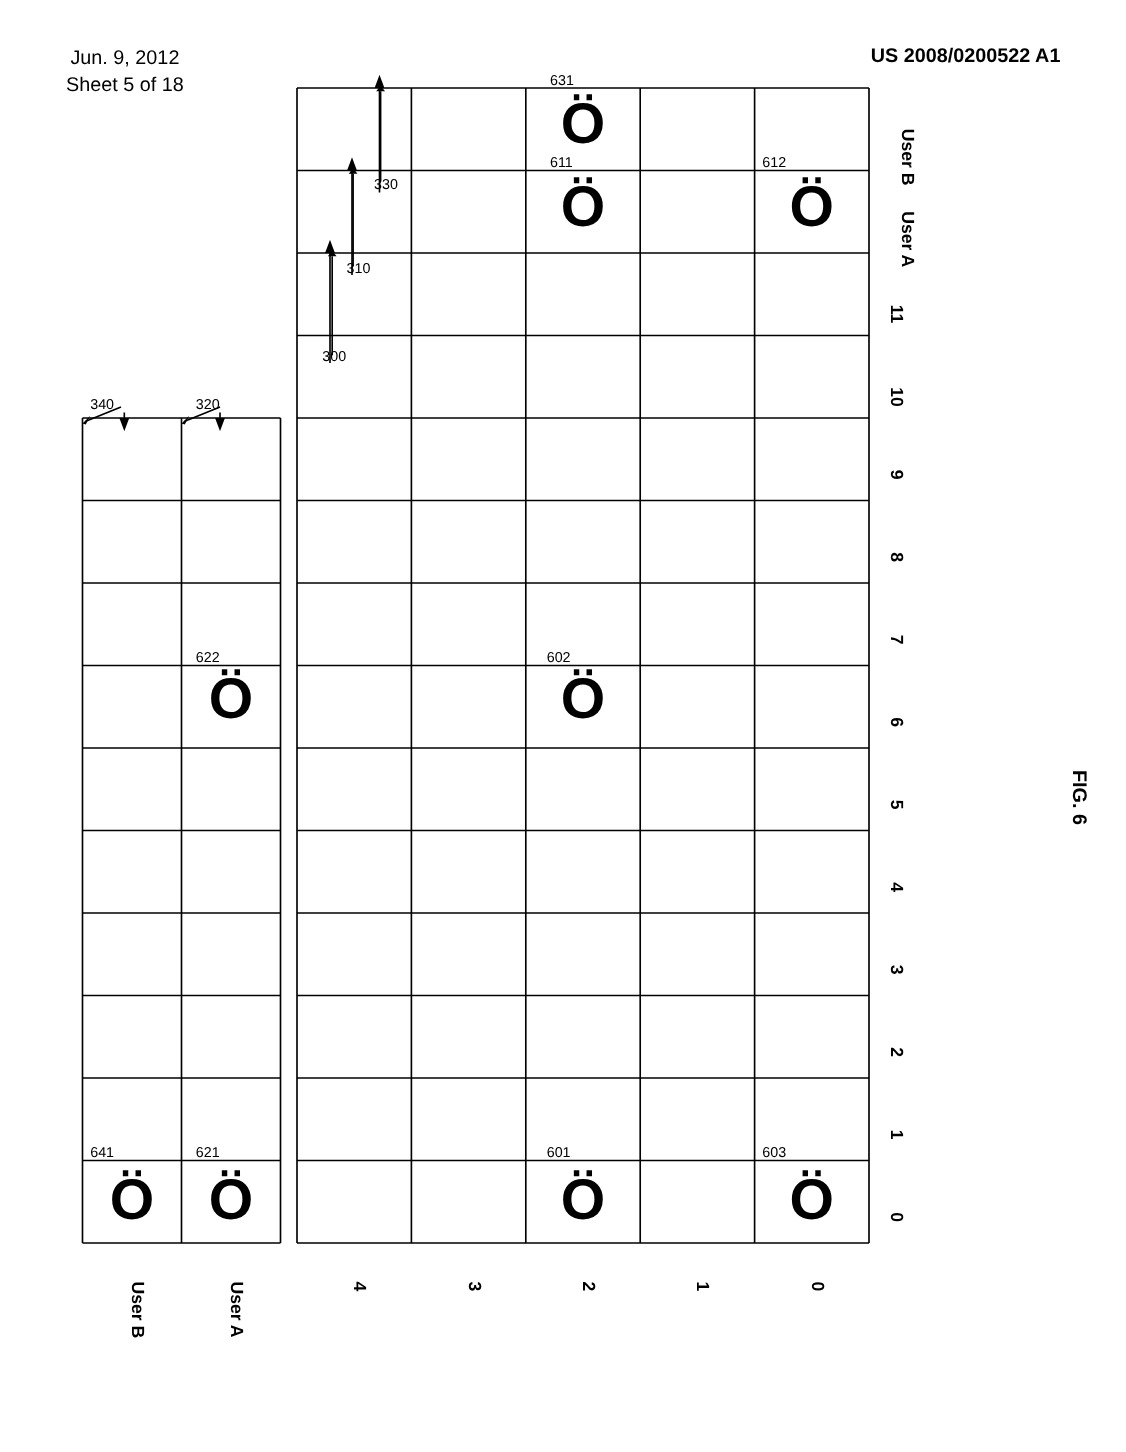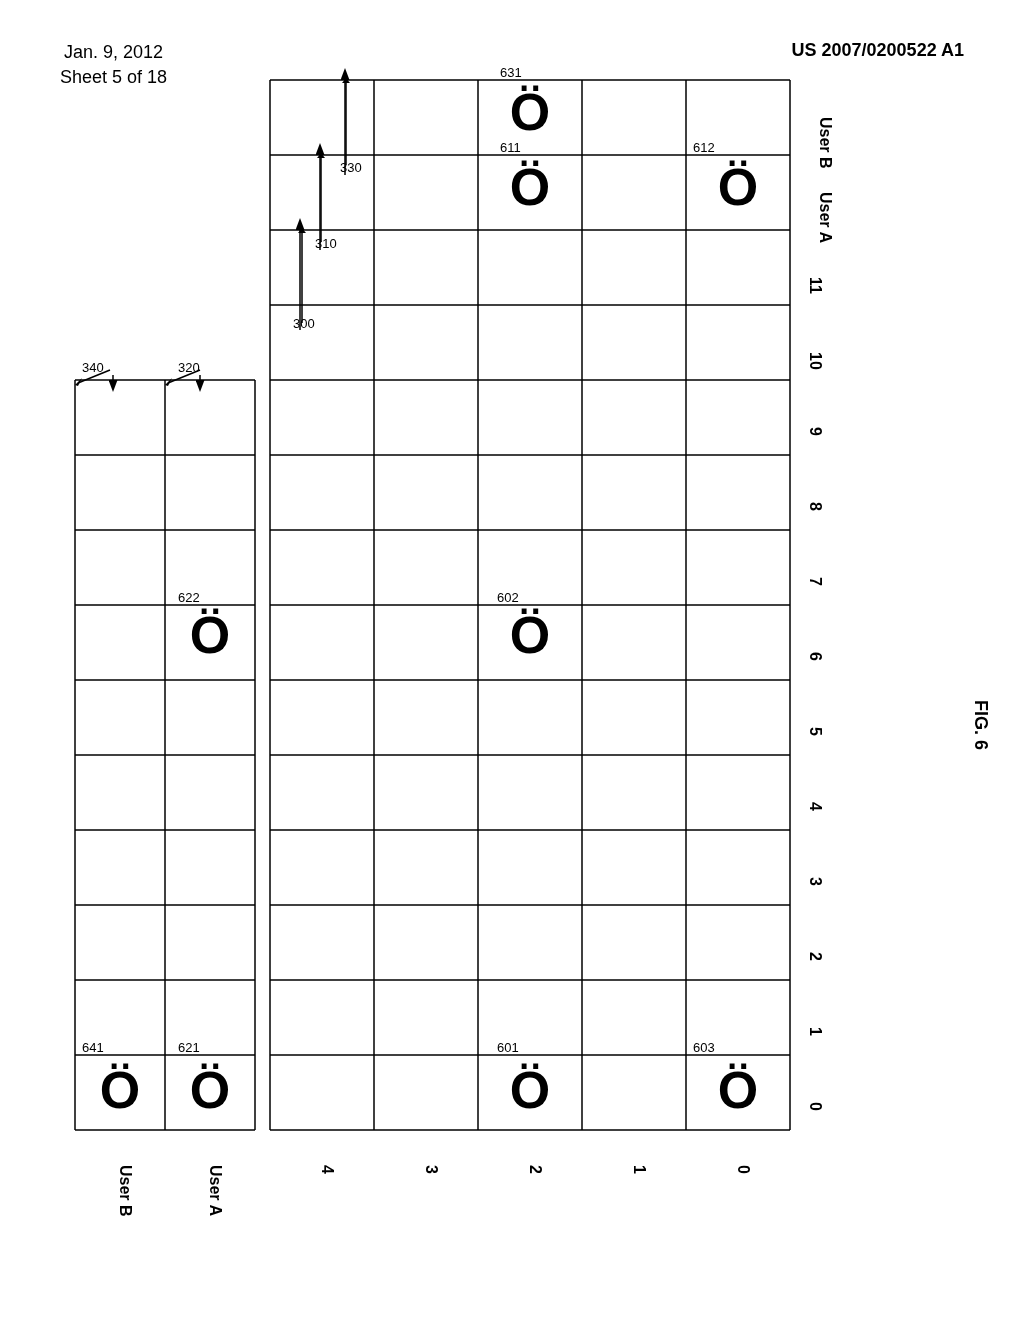--- a/index.html
+++ b/index.html
@@ -40,25 +40,25 @@
       font-size: 18px;
       font-weight: bold;
       text-align: right;
     }
   </style>
 </head>
 <body>
 
 <div class="header">
   <div class="header-center">
-    <span>Jan. 9, 2012</span><br>
+    <span>Jun. 9, 2012</span><br>
     <span>Sheet 5 of 18</span>
   </div>
   <div class="header-right">
-    <span>US 2007/0200522 A1</span>
+    <span>US 2008/0200522 A1</span>
   </div>
 </div>
 
 <svg style="position:absolute; top:0; left:0; width:1024px; height:1320px;">
 
   <line x1="270" y1="230" x2="790" y2="230" stroke="#000" stroke-width="1.5"></line>
   <line x1="270" y1="305" x2="790" y2="305" stroke="#000" stroke-width="1.5"></line>
   <line x1="270" y1="380" x2="790" y2="380" stroke="#000" stroke-width="1.5"></line>
   <line x1="270" y1="455" x2="790" y2="455" stroke="#000" stroke-width="1.5"></line>
   <line x1="270" y1="530" x2="790" y2="530" stroke="#000" stroke-width="1.5"></line>

